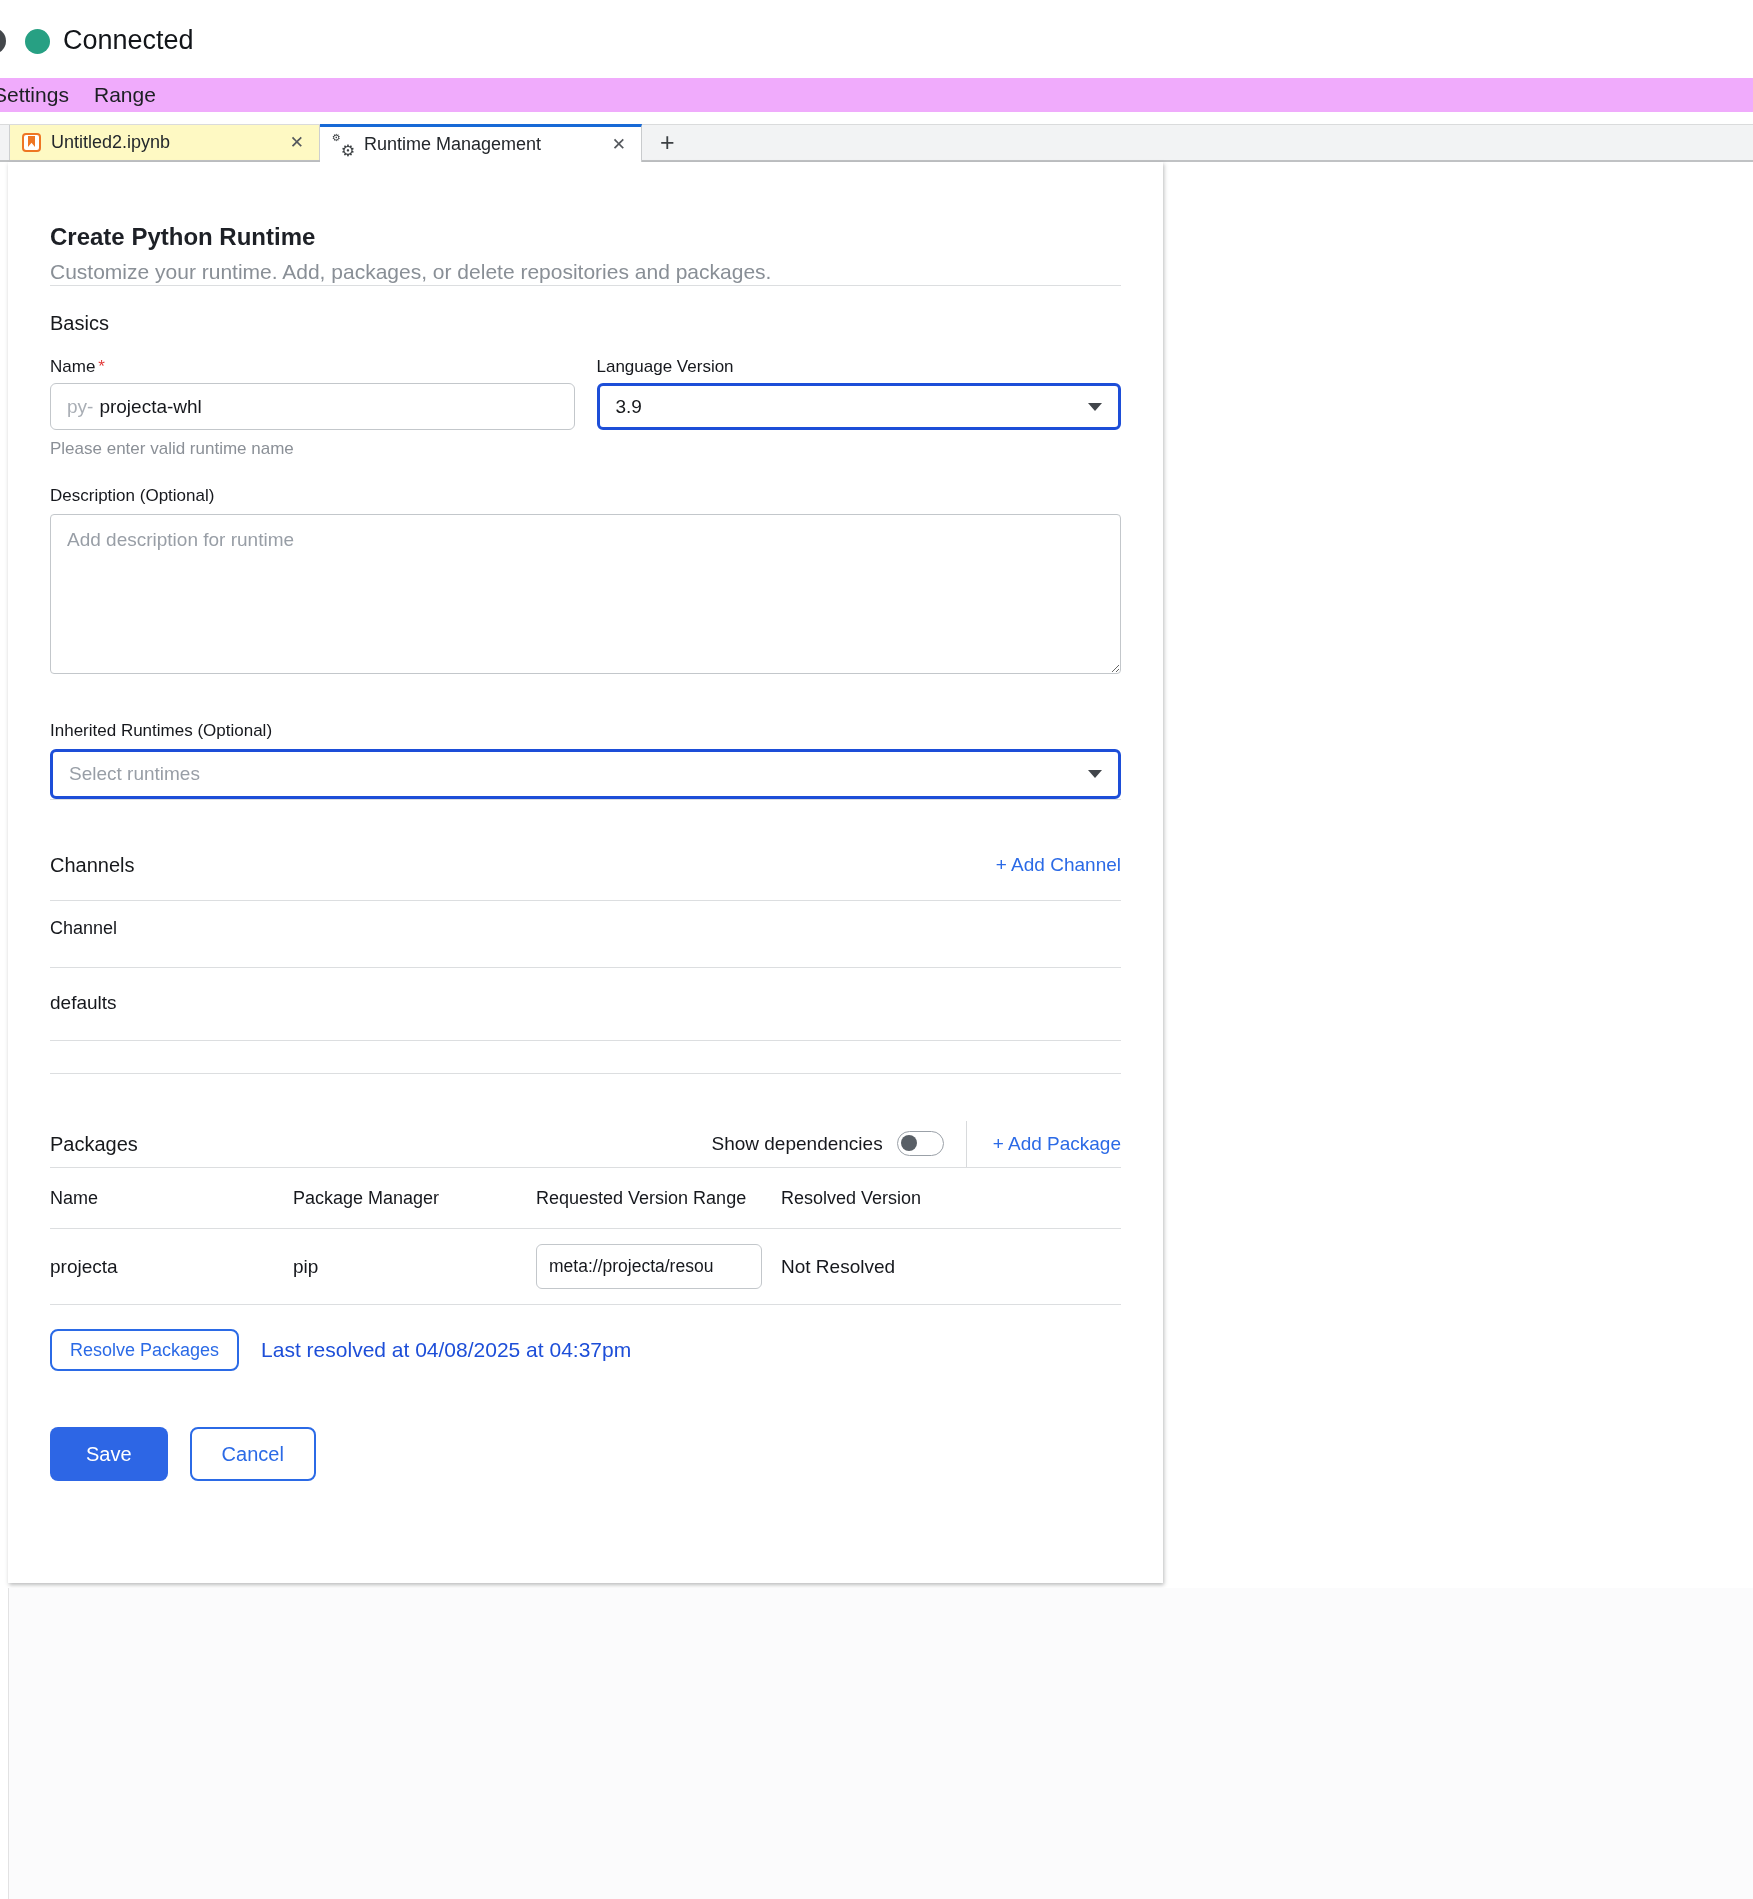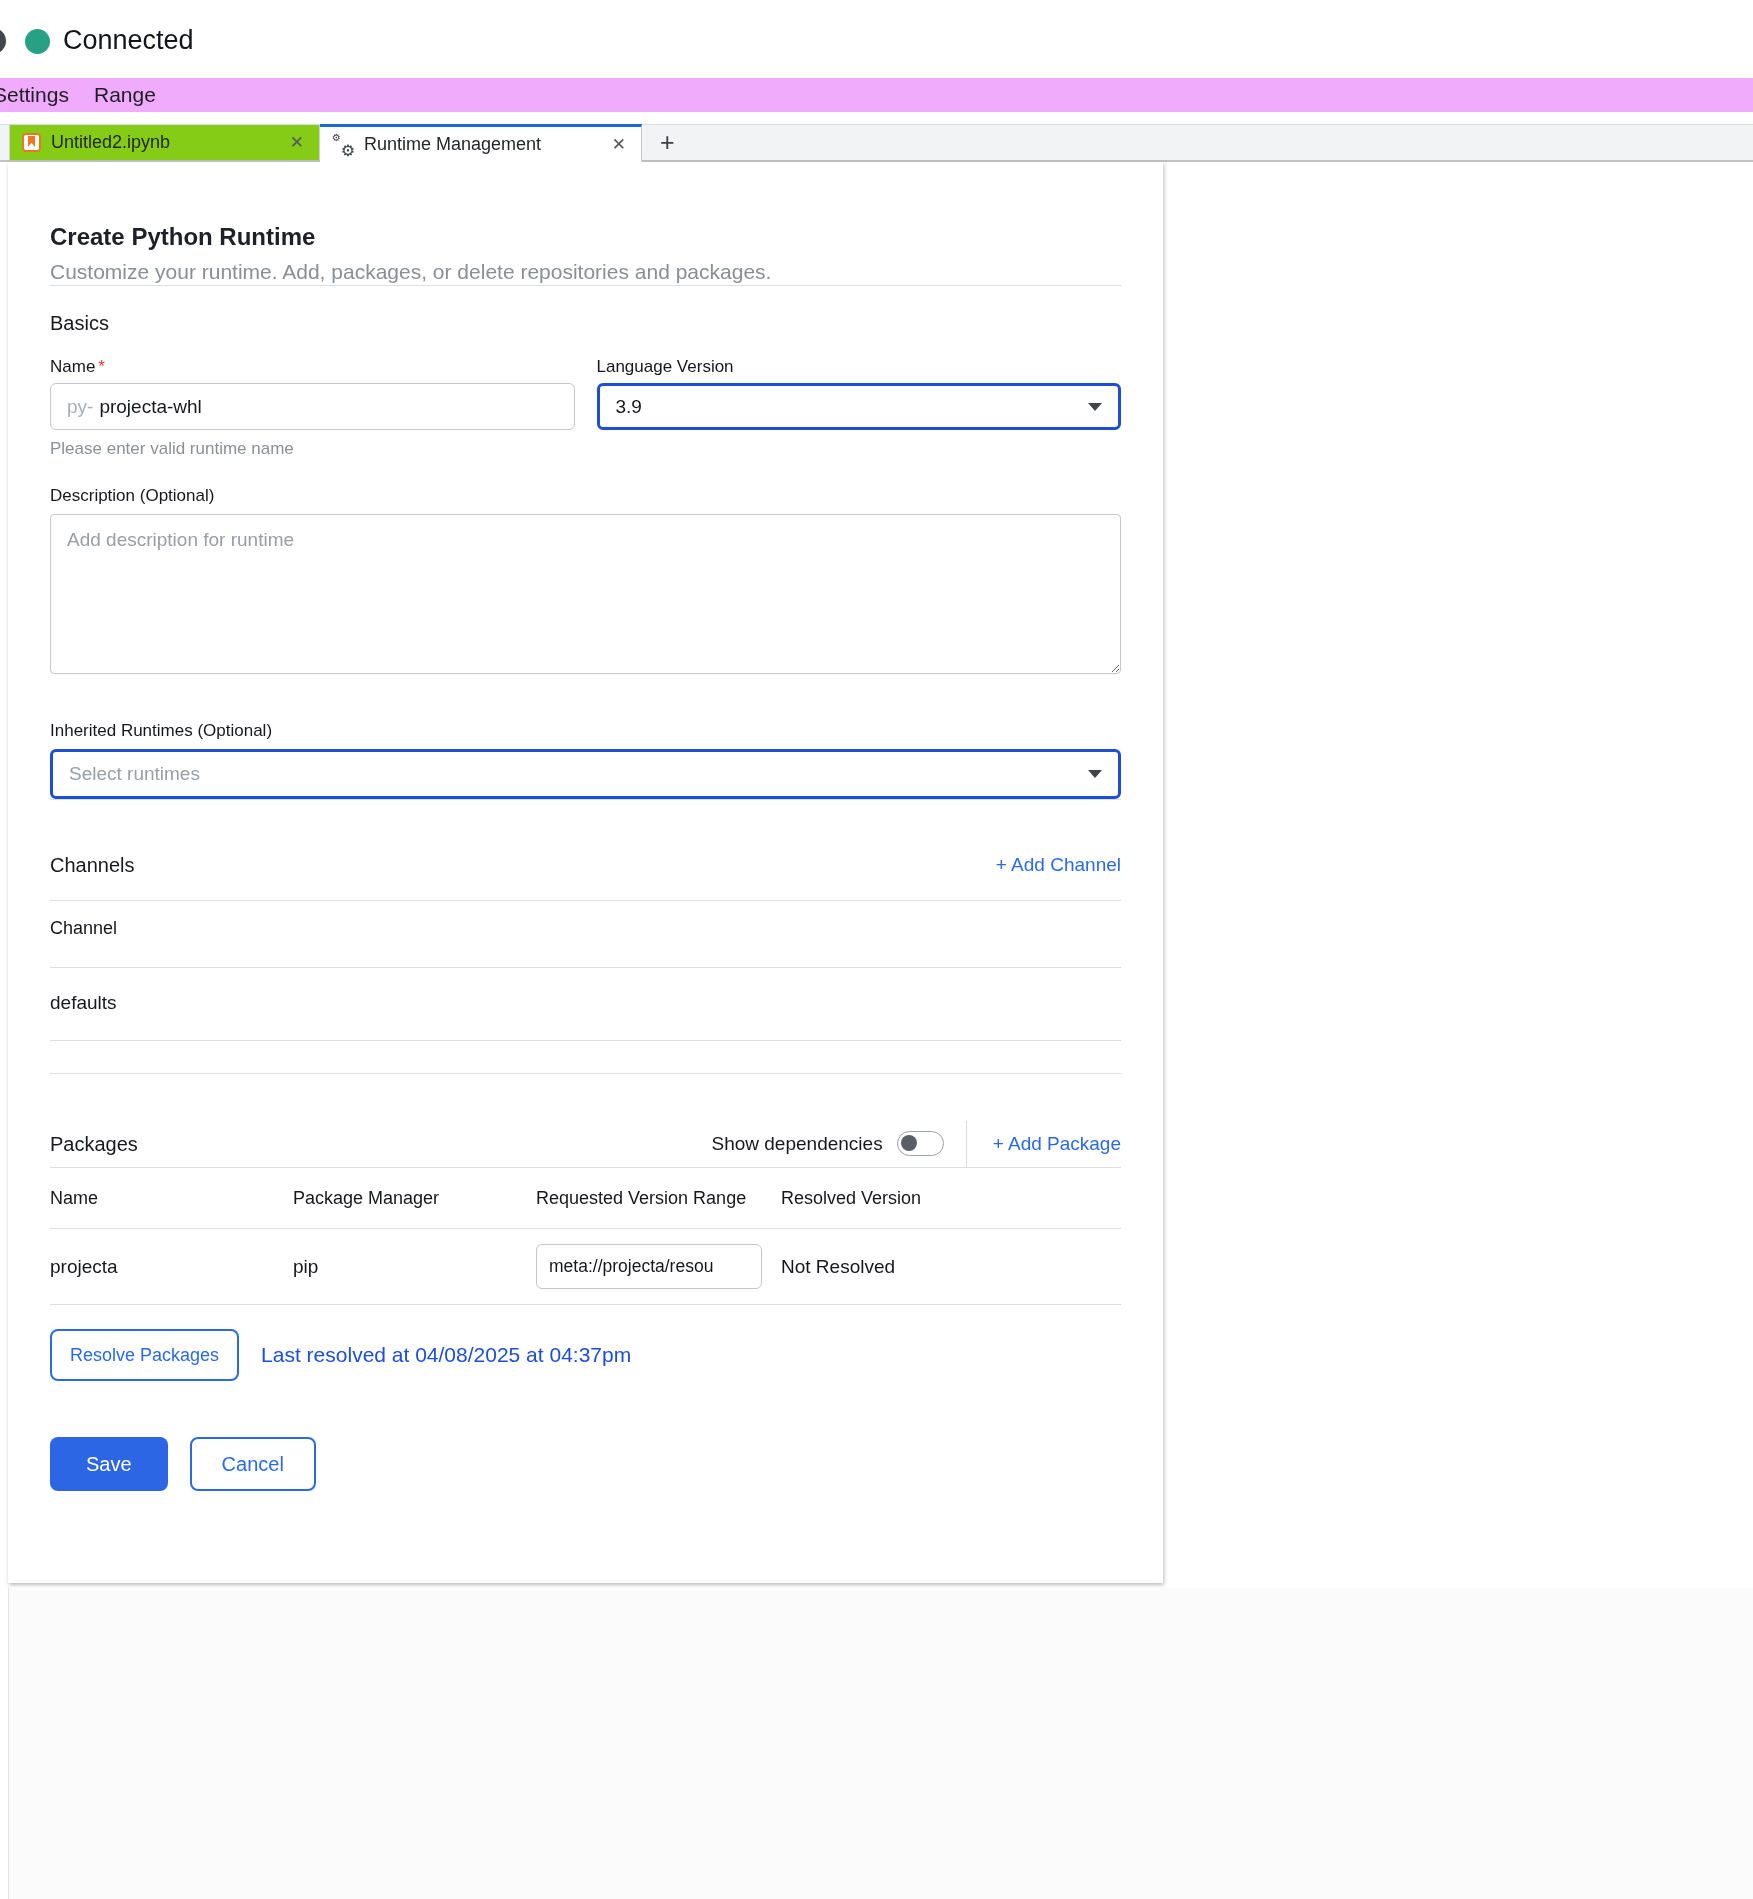--- a/index.html
+++ b/index.html
@@ -29,21 +29,21 @@
     background: #f2f3f4;
     border-top: 1px solid #dadbdc;
     border-bottom: 2px solid #c0c2c4;
     display: flex; align-items: flex-end; padding-left: 9px;
   }
   .tab {
     display: flex; align-items: center; height: 35px; position: relative; cursor: pointer;
     font-size: 18px; color: #24282c;
   }
   .tab-inactive {
-    width: 311px; background: #84cc16;
+    width: 311px; background: #fef9c3;
     border-left: 1px solid #cdcfd1; border-right: 1px solid #cdcfd1;
     padding: 0 12px;
   }
   .tab-active {
     width: 322px; background: #ffffff;
     height: 38px; margin-bottom: -2px; z-index: 2;
     border-top: 3px solid #1769d6;
     border-right: 1px solid #c9cbcd;
     padding: 0 12px;
   }
@@ -131,21 +131,21 @@
   .pkg-header { padding: 19px 0; border-bottom: 1px solid #dcdee0; font-size: 18px; color: #16181d; line-height: 22px; }
   .pkg-row { padding: 15px 0; border-bottom: 1px solid #dcdee0; font-size: 19px; color: #16181d; }
   .pkg-cell { line-height: 22px; }
   .ver-input {
     width: 226px; height: 45px; border: 1px solid #c3c7cb; border-radius: 6px;
     padding: 0 12px; font: inherit; font-size: 17.5px; color: #16181d; outline: none;
   }
 
   .resolve-row { margin-top: 24px; display: flex; align-items: center; gap: 22px; }
   .btn-outline-sm {
-    height: 52px; padding: 0 18px; border: 2px solid #2b6ae6; border-radius: 8px; background: #fff;
+    height: 42px; padding: 0 18px; border: 2px solid #2b6ae6; border-radius: 8px; background: #fff;
     color: #2b6ae6; font: inherit; font-size: 18px; cursor: pointer;
   }
   .last-resolved { font-size: 21px; color: #1d4ed8; }
 
   .actions { margin-top: 56px; display: flex; gap: 22px; }
   .btn-primary {
     height: 54px; padding: 0 36px; border: none; border-radius: 8px; background: #2d66e5;
     color: #ffffff; font: inherit; font-size: 20px; cursor: pointer;
   }
   .btn-outline {

